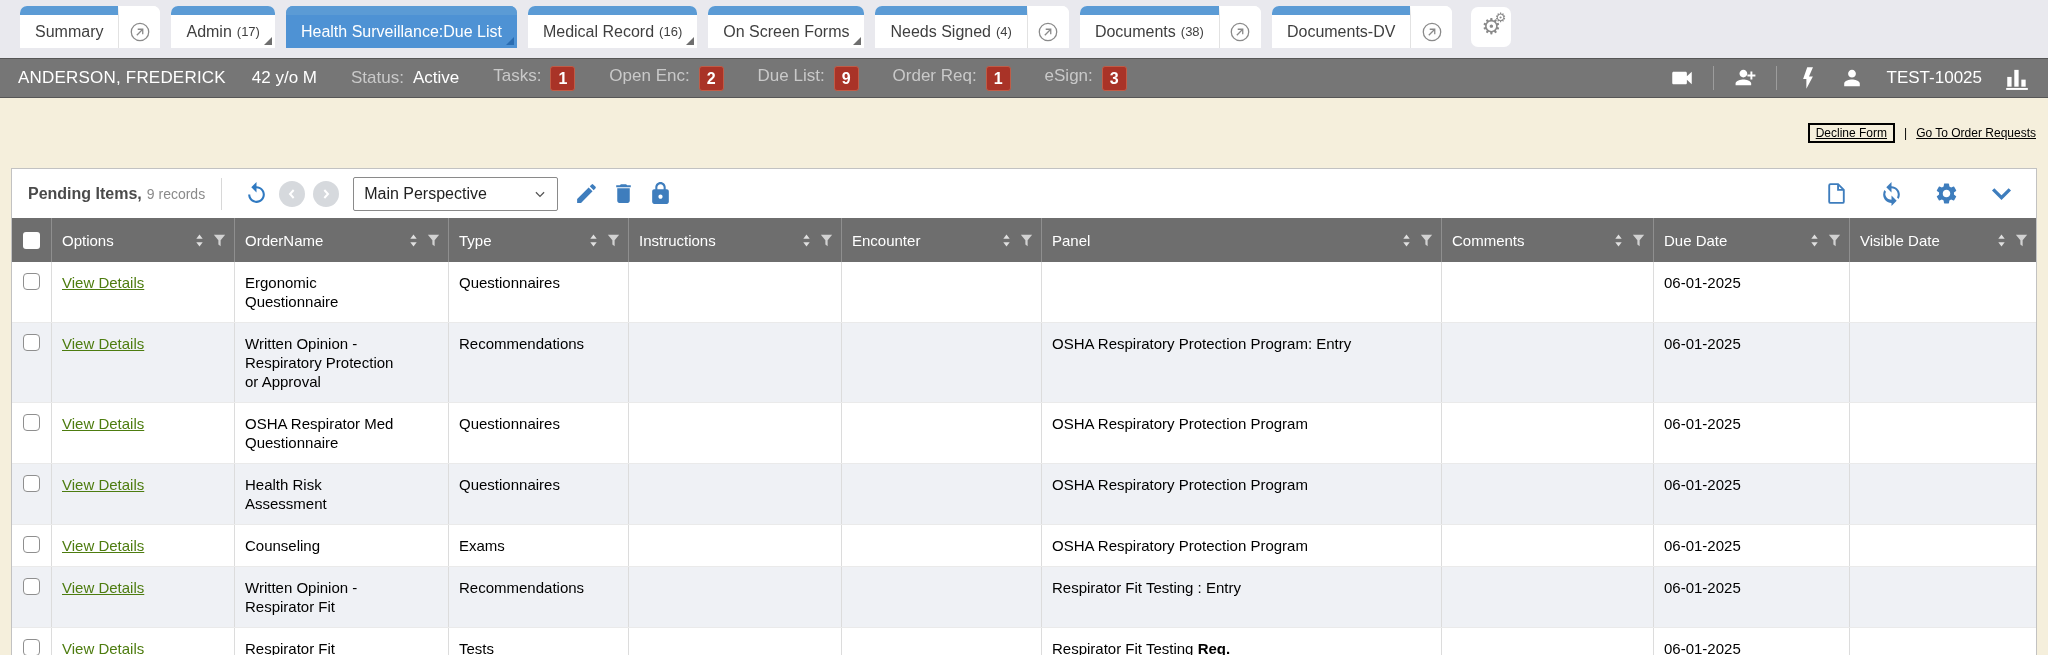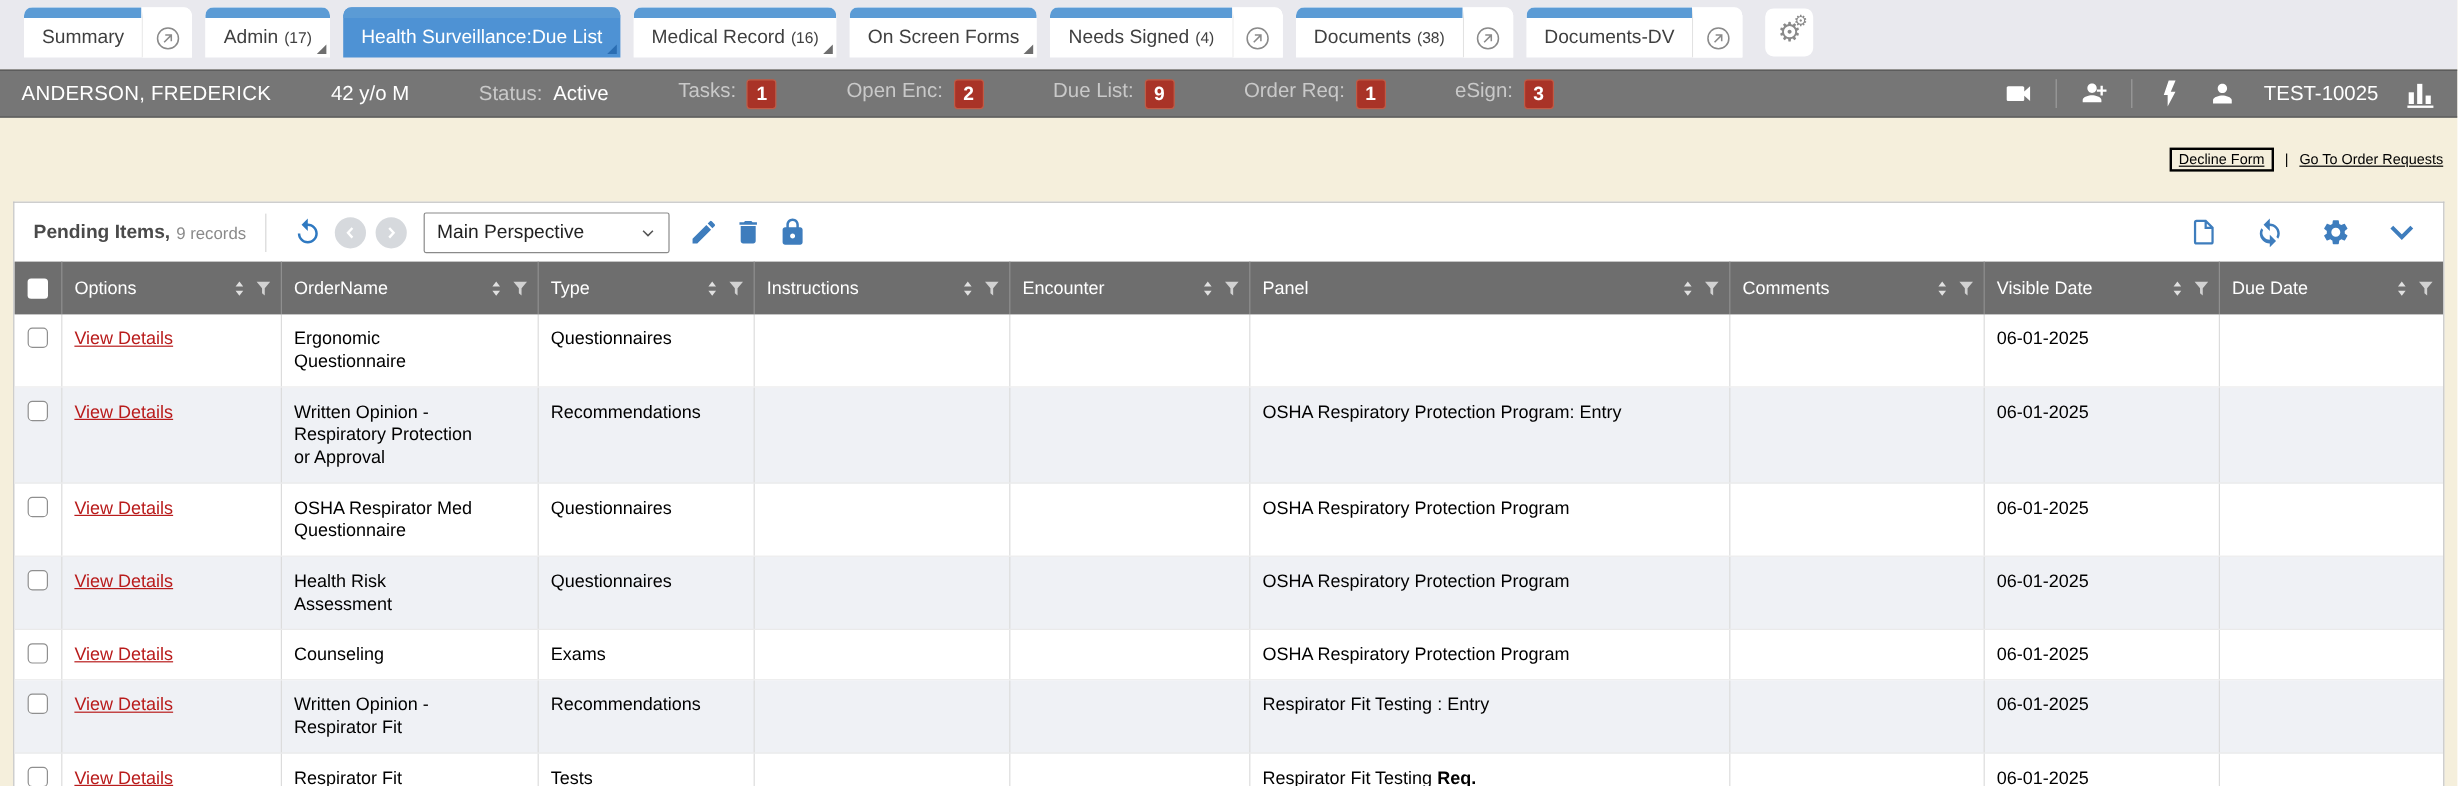--- a/index.html
+++ b/index.html
@@ -19,21 +19,21 @@
   .tab.active { background:#4e92d4; }
   .tab.active .tab-main { border-top-color:#5b9bd5; }
   .tab.active .tab-label { color:#fff; font-weight:normal; }
   .corner::after { content:""; position:absolute; right:3px; bottom:3px; width:0; height:0; border-left:8px solid transparent; border-bottom:8px solid #6e6e6e; }
   .tab.active.corner::after { border-bottom-color:#2a6db2; }
   .gearbtn { width:40px; height:40px; background:#fff; border-radius:7px; margin-top:1px; margin-left:8px; position:relative; display:flex; align-items:center; justify-content:center; color:#8a8a8a; cursor:pointer; }
   .gear-big { font-size:22px; line-height:1; }
   .gear-small { position:absolute; top:4px; right:5px; font-size:13px; line-height:1; color:#8a8a8a; }
 
   
-  .patientbar { height:40px; background:#767676; border-top:1px solid #565656; border-bottom:1px solid #565656; display:flex; align-items:center; padding:0 18px; color:#fff; font-size:17px; flex:0 0 auto;gap:24px; }
+  .patientbar { height:40px; background:#767676; border-top:1px solid #565656; border-bottom:1px solid #565656; display:flex; align-items:center; padding:0 18px; color:#fff; font-size:17px; flex:0 0 auto; }
   .p-name { color:#fff; letter-spacing:.2px; }
   .p-age { margin-left:26px; }
   .p-group { display:flex; align-items:flex-start; margin-left:34px; gap:9px; white-space:nowrap; }
   .p-label { color:#c9c9c9; }
   .badge { background:#a93327; border:1px solid #c05c47; border-radius:3px; padding:0 7px; font-weight:bold; font-size:16px; color:#fff; line-height:23px; display:inline-block; }
   .p-right { margin-left:auto; display:flex; align-items:center; gap:18px; }
   .p-ic { display:flex; align-items:center; cursor:pointer; }
   .p-ic svg { width:26px; height:26px; }
   .pdiv { width:1px; height:24px; background:#9d9d9d; }
   .p-id { font-size:17px; color:#fff; margin:0 4px; }
@@ -70,21 +70,21 @@
   .th-check { display:flex; align-items:center; justify-content:center; border-right:1px solid #8f8f8f; }
   .hcb { width:17px; height:17px; background:#fff; border-radius:3px; cursor:pointer; }
   .tbody { flex:1 1 auto; overflow:hidden; }
   .tr { border-bottom:1px solid #eaeaea; }
   .tr.alt { background:#eff1f5; }
   .td { padding:11px 10px; border-right:1px solid #dcdcdc; font-size:15px; line-height:19px; color:#000; overflow:hidden; }
   .td:last-child { border-right:none; }
   .td-check { display:flex; justify-content:center; align-items:flex-start; padding:11px 0; border-right:1px solid #dcdcdc; }
   .cb { width:17px; height:17px; border:1px solid #8f8f8f; border-radius:4px; background:#fff; cursor:pointer; }
   .pre { white-space:pre-line; }
-  .link { color:#b91c1c; text-decoration:underline; cursor:pointer; white-space:nowrap; }
+  .link { color:#4d7c0f; text-decoration:underline; cursor:pointer; white-space:nowrap; }
 </style>
 </head>
 <body>
 
 <div class="page">
 
   <div class="tabbar">
     <div class="tab has-ext">
       <span class="tab-main">
           <span class="tab-label">Summary</span>
@@ -370,32 +370,32 @@
         <span class="hic">
             <svg viewBox="0 0 24 24">
               <path fill="#e0e0e0" d="M12 3.5 16.5 9.5h-9zM12 20.5 7.5 14.5h9z"></path>
             </svg>
             <svg viewBox="0 0 24 24">
               <path fill="#d2d2d2" d="M4 4h16l-6.4 7.6V20l-3.2-2.4v-5.9z"></path>
             </svg>
           </span>
       </div>
       <div class="th">
+        <span class="hl">Due Date</span>
+        <span class="hic">
+            <svg viewBox="0 0 24 24">
+              <path fill="#e0e0e0" d="M12 3.5 16.5 9.5h-9zM12 20.5 7.5 14.5h9z"></path>
+            </svg>
+            <svg viewBox="0 0 24 24">
+              <path fill="#d2d2d2" d="M4 4h16l-6.4 7.6V20l-3.2-2.4v-5.9z"></path>
+            </svg>
+          </span>
+      </div>
+      <div class="th">
         <span class="hl">Visible Date</span>
-        <span class="hic">
-            <svg viewBox="0 0 24 24">
-              <path fill="#e0e0e0" d="M12 3.5 16.5 9.5h-9zM12 20.5 7.5 14.5h9z"></path>
-            </svg>
-            <svg viewBox="0 0 24 24">
-              <path fill="#d2d2d2" d="M4 4h16l-6.4 7.6V20l-3.2-2.4v-5.9z"></path>
-            </svg>
-          </span>
-      </div>
-      <div class="th">
-        <span class="hl">Due Date</span>
         <span class="hic">
             <svg viewBox="0 0 24 24">
               <path fill="#e0e0e0" d="M12 3.5 16.5 9.5h-9zM12 20.5 7.5 14.5h9z"></path>
             </svg>
             <svg viewBox="0 0 24 24">
               <path fill="#d2d2d2" d="M4 4h16l-6.4 7.6V20l-3.2-2.4v-5.9z"></path>
             </svg>
           </span>
       </div>
     </div>

